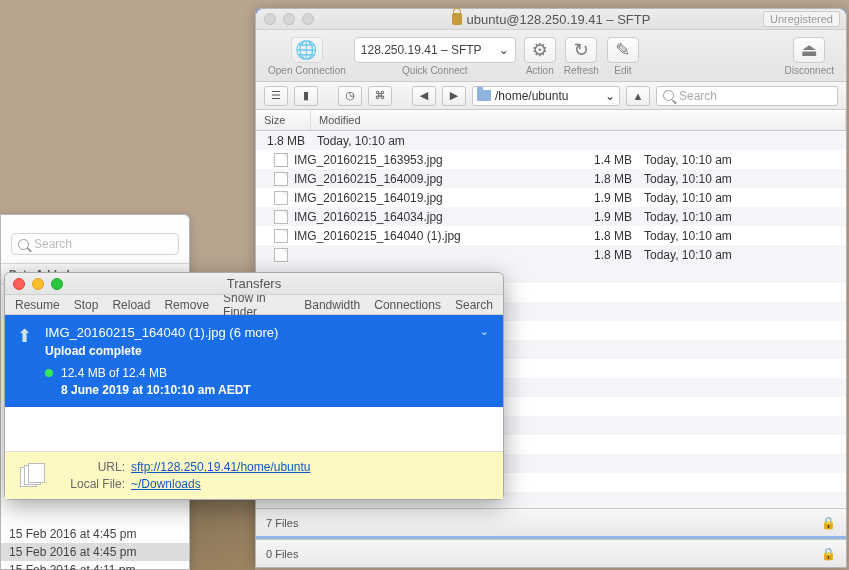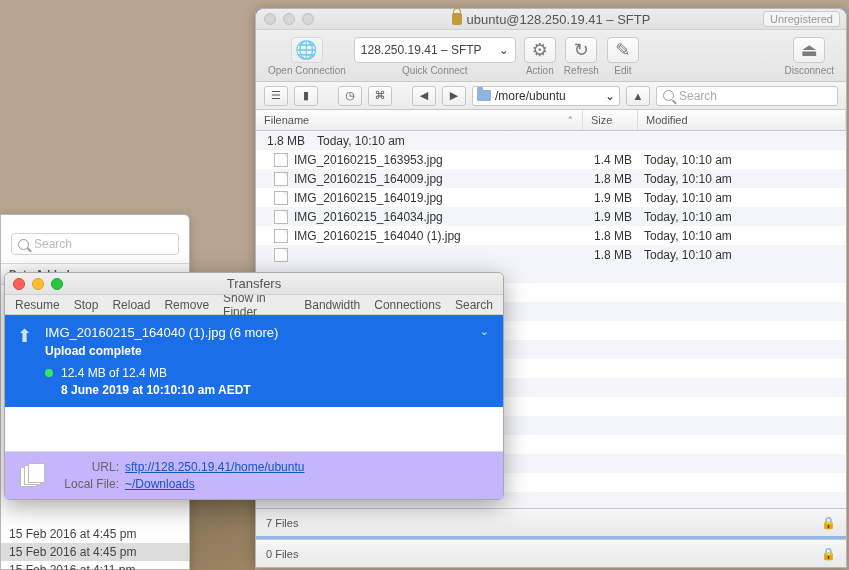--- a/index.html
+++ b/index.html
@@ -77,21 +77,21 @@
 .tr-menu .mr{margin-left:auto;}
 .tr-item{background:#1a6fe8;color:#fff;padding:10px 12px 10px 40px;position:relative;font-size:12px;}
 .tr-item .up-arrow{position:absolute;left:12px;top:10px;font-size:18px;color:#cfe1fb;}
 .tr-item .chev{position:absolute;right:14px;top:10px;font-size:11px;color:#cfe1fb;}
 .tr-line1{font-size:13px;}
 .tr-line2{font-weight:600;margin-top:4px;}
 .tr-line3{margin-top:8px;display:flex;align-items:center;gap:8px;}
 .greendot{width:8px;height:8px;border-radius:50%;background:#36e85a;}
 .tr-line4{font-weight:600;margin-top:3px;margin-left:16px;}
 .tr-body{flex:1;background:#fff;}
-.tr-footer{border-top:1px solid #dcdcdc;background:#c4b5fd;padding:8px 12px;font-size:12px;display:flex;gap:10px;}
+.tr-footer{border-top:1px solid #dcdcdc;background:#fef9c3;padding:8px 12px;font-size:12px;display:flex;gap:16px;}
 .tr-ic{width:30px;height:30px;display:flex;align-items:center;justify-content:center;}
 .docstack{width:24px;height:24px;position:relative;}
 .docstack span{position:absolute;width:17px;height:20px;background:#fff;border:1px solid #bbb;}
 .docstack span:nth-child(1){left:0;top:4px;}
 .docstack span:nth-child(2){left:4px;top:2px;}
 .docstack span:nth-child(3){left:8px;top:0;}
 .tr-info{display:flex;flex-direction:column;gap:3px;}
 .tr-info-row{display:flex;gap:6px;}
 .tr-label{color:#666;min-width:62px;text-align:right;}
 .tr-link{color:#1158c7;text-decoration:underline;}
@@ -180,35 +180,31 @@
     <div class="nav-btn sq">☰</div>
     <div class="nav-btn sq">▮</div>
     <div style="width:8px"></div>
     <div class="nav-btn sq">◷</div>
     <div class="nav-btn sq">⌘</div>
     <div style="width:8px"></div>
     <div class="nav-btn sq">◀</div>
     <div class="nav-btn sq">▶</div>
     <div class="pathbox">
       <span class="folder-ic"></span>
-      <span>/more/ubuntu</span>
+      <span>/home/ubuntu</span>
       <span style="margin-left:auto">⌄</span>
     </div>
     <div class="nav-btn sq">▲</div>
     <div class="searchbox">
       <span class="mag"></span>
       <span>Search</span>
     </div>
   </div>
 
   <div class="columns">
-    <div class="col fn">
-      <span>Filename</span>
-      <span class="sort-ch">⌃</span>
-    </div>
     <div class="col sz">Size</div>
     <div class="col md">Modified</div>
   </div>
 
   <div class="filelist" id="filelist">
       <div class="row">
         <div class="cell-sz">1.8 MB</div>
         <div class="cell-md">Today, 10:10 am</div>
       </div>
       <div class="row">

